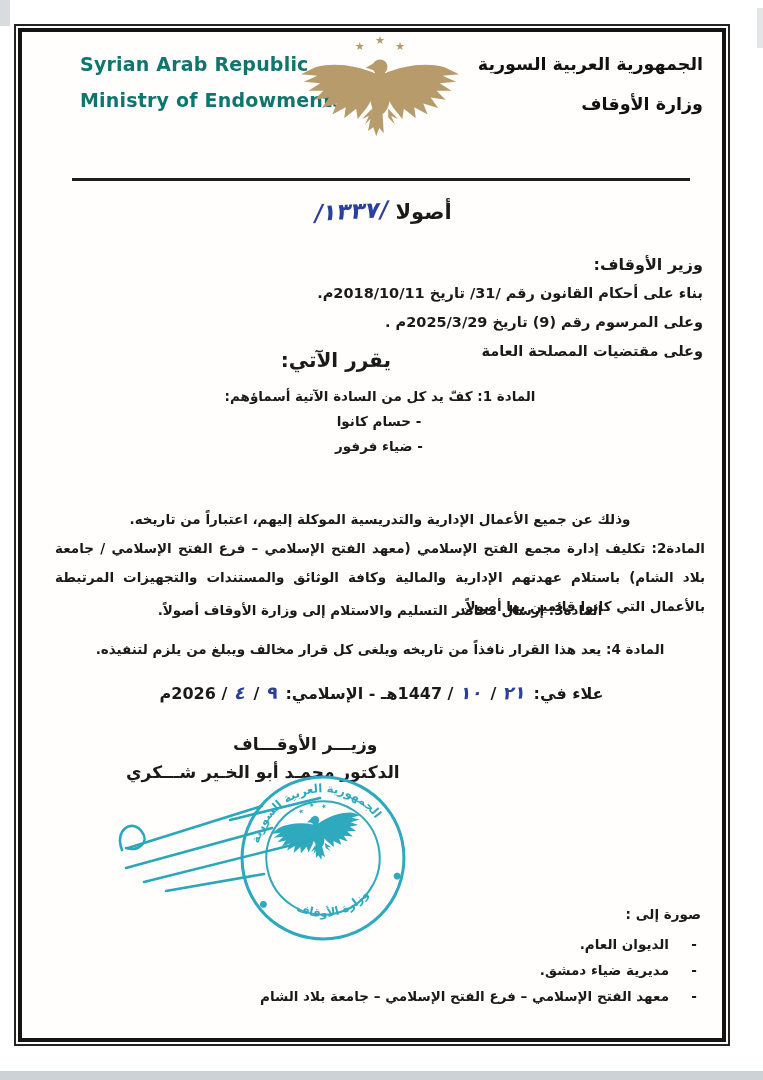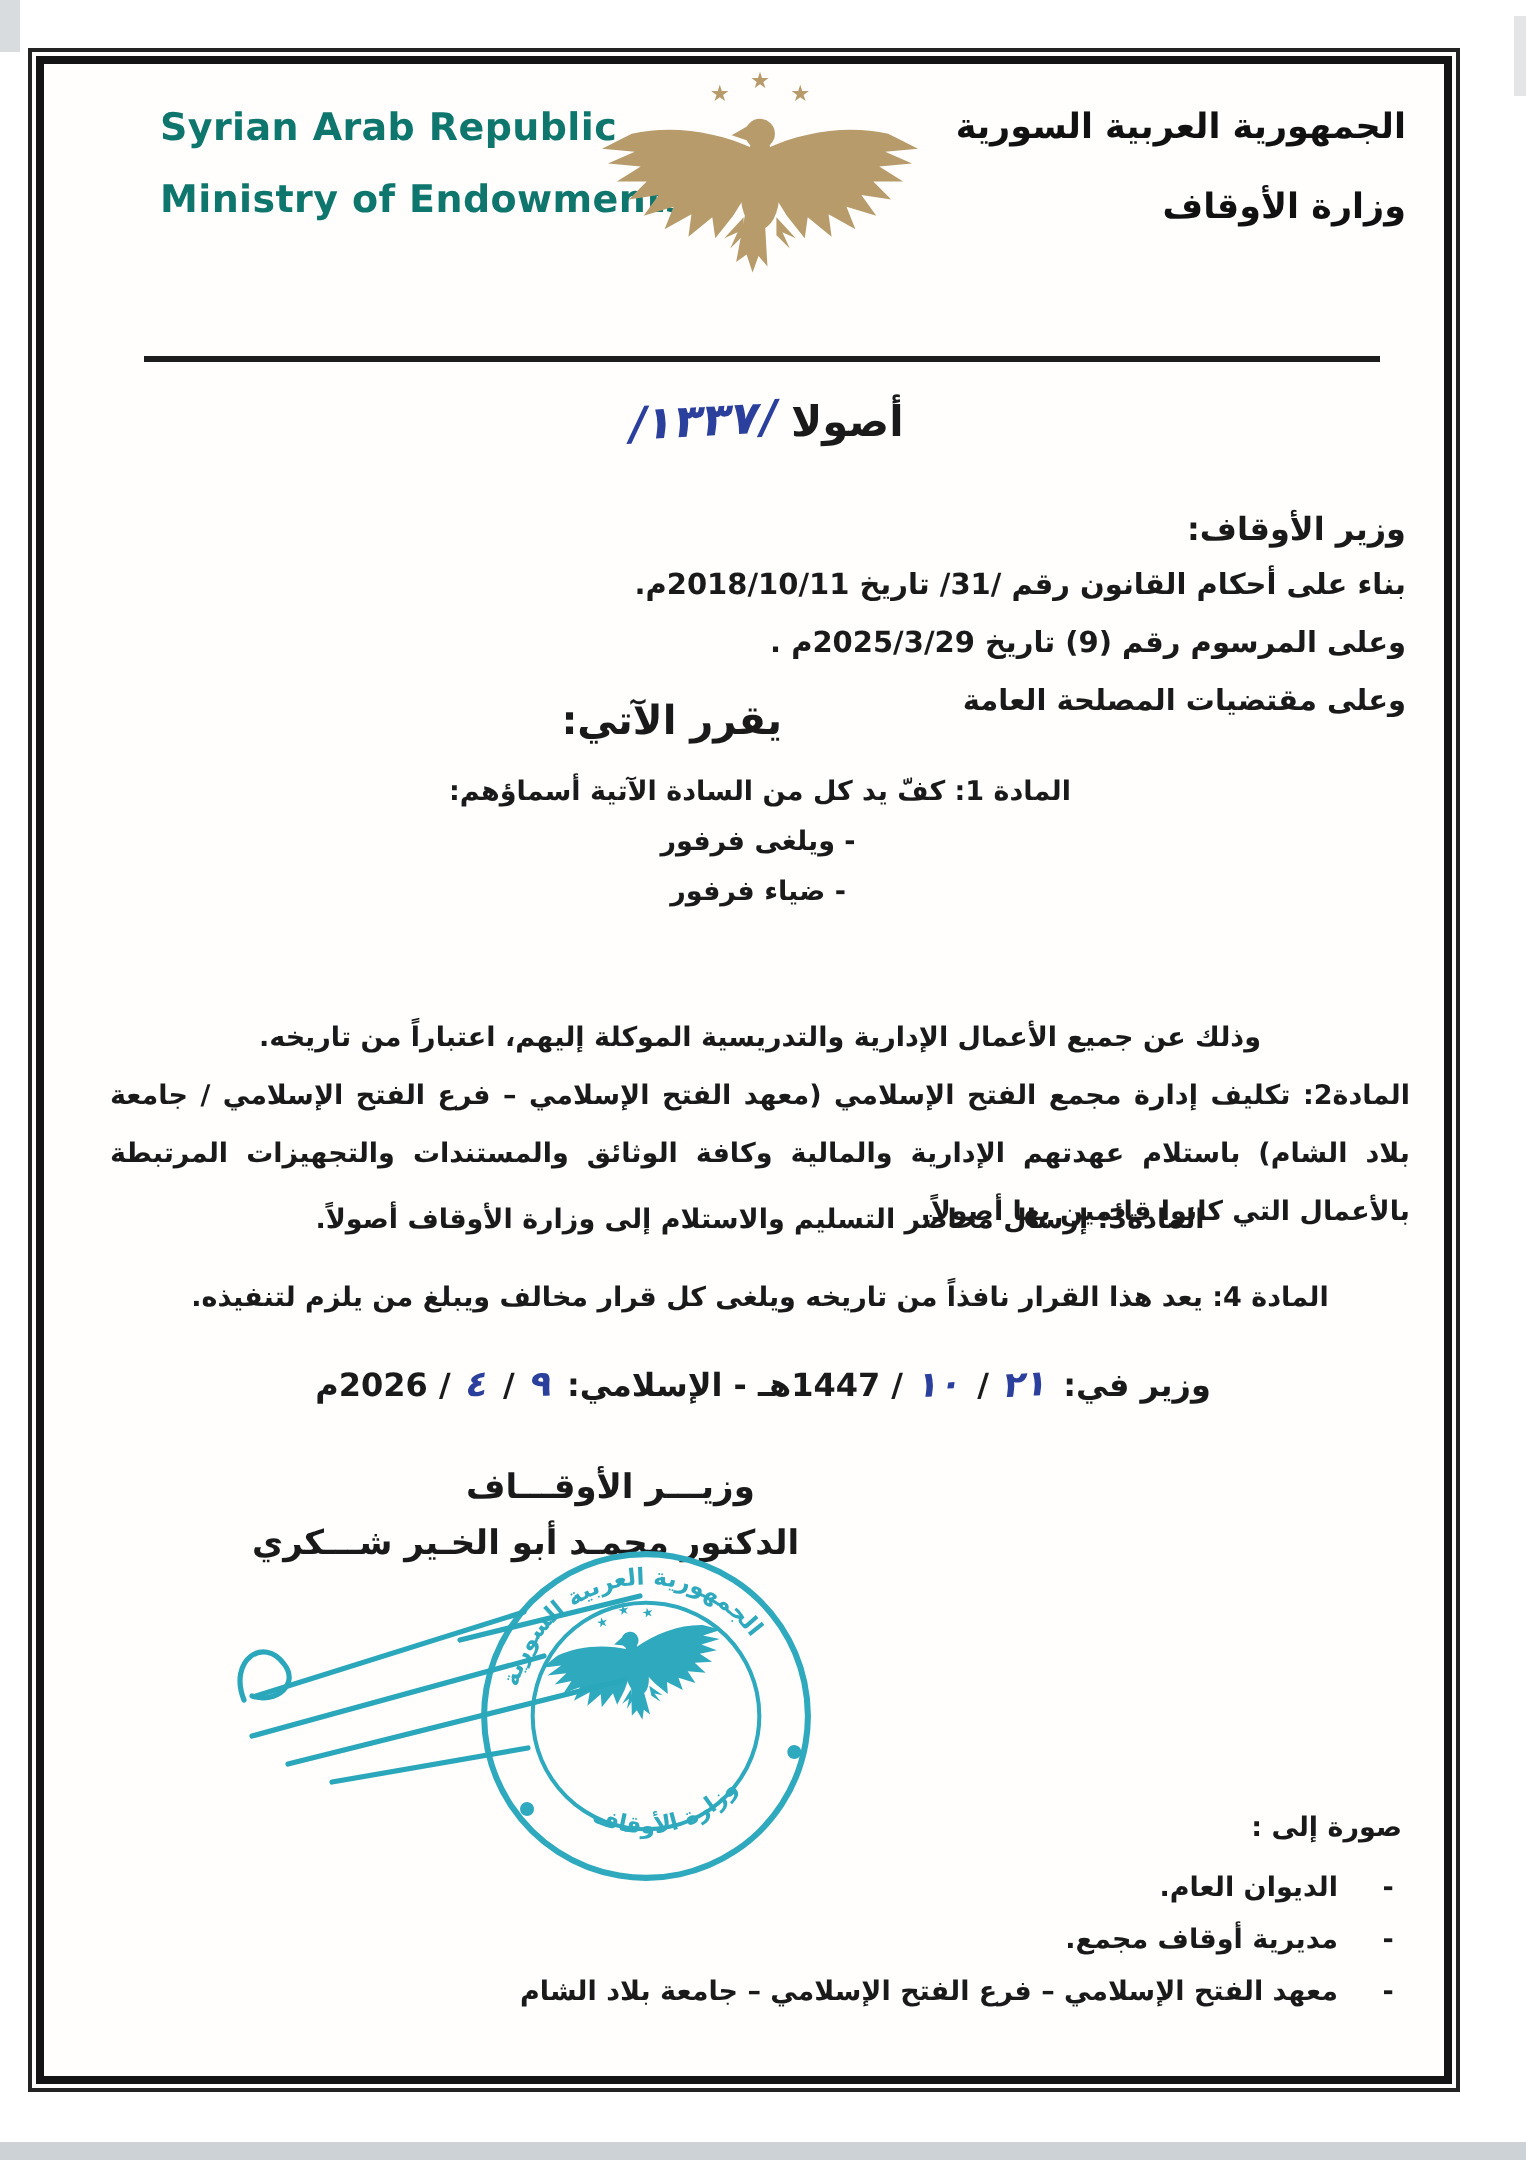--- a/index.html
+++ b/index.html
@@ -110,31 +110,31 @@
     <div>بناء على أحكام القانون رقم /31/ تاريخ 2018/10/11م.</div>
     <div>وعلى المرسوم رقم (9) تاريخ 2025/3/29م .</div>
     <div>وعلى مقتضيات المصلحة العامة</div>
   </div>
 
   <div class="abs decides rtl">يقرر الآتي:</div>
 
   <div class="abs art a1 rtl">المادة 1: كفّ يد كل من السادة الآتية أسماؤهم:</div>
 
   <div class="abs art names rtl">
-    <div>- ويلغى فرفور</div>
+    <div>- حسام كانوا</div>
     <div>- ضياء فرفور</div>
   </div>
 
   <div class="abs art a1out rtl">وذلك عن جميع الأعمال الإدارية والتدريسية الموكلة إليهم، اعتباراً من تاريخه.</div>
   <div class="abs art a2 rtl">المادة2: تكليف إدارة مجمع الفتح الإسلامي (معهد الفتح الإسلامي – فرع الفتح الإسلامي / جامعة بلاد الشام) باستلام عهدتهم الإدارية والمالية وكافة الوثائق والمستندات والتجهيزات المرتبطة بالأعمال التي كانوا قائمين بها أصولاً.</div>
   <div class="abs art a3 rtl">المادة3: إرسال محاضر التسليم والاستلام إلى وزارة الأوقاف أصولاً.</div>
   <div class="abs art a4 rtl">المادة 4: يعد هذا القرار نافذاً من تاريخه ويلغى كل قرار مخالف ويبلغ من يلزم لتنفيذه.</div>
 
   <div class="abs dateline rtl">
-    <span>وزير في:</span>
+    <span>علاء في:</span>
     <span class="hand">٢١</span>
     <span>/</span>
     <span class="hand">١٠</span>
     <span>/</span>
     <span>1447هـ</span>
     <span>- الإسلامي:</span>
     <span class="hand">٩</span>
     <span>/</span>
     <span class="hand">٤</span>
     <span>/</span>
@@ -174,21 +174,21 @@
   </svg>
 
   <div class="abs copies-h rtl">صورة إلى :</div>
   <div class="abs copies rtl">
     <div class="copy-item">
       <span class="dash">-</span>
       <span>الديوان العام.</span>
     </div>
     <div class="copy-item">
       <span class="dash">-</span>
-      <span>مديرية أوقاف مجمع.</span>
+      <span>مديرية ضياء دمشق.</span>
     </div>
     <div class="copy-item">
       <span class="dash">-</span>
       <span>معهد الفتح الإسلامي – فرع الفتح الإسلامي – جامعة بلاد الشام</span>
     </div>
   </div>
 
   <div class="scan-strip-bottom"></div>
 </div>
 

